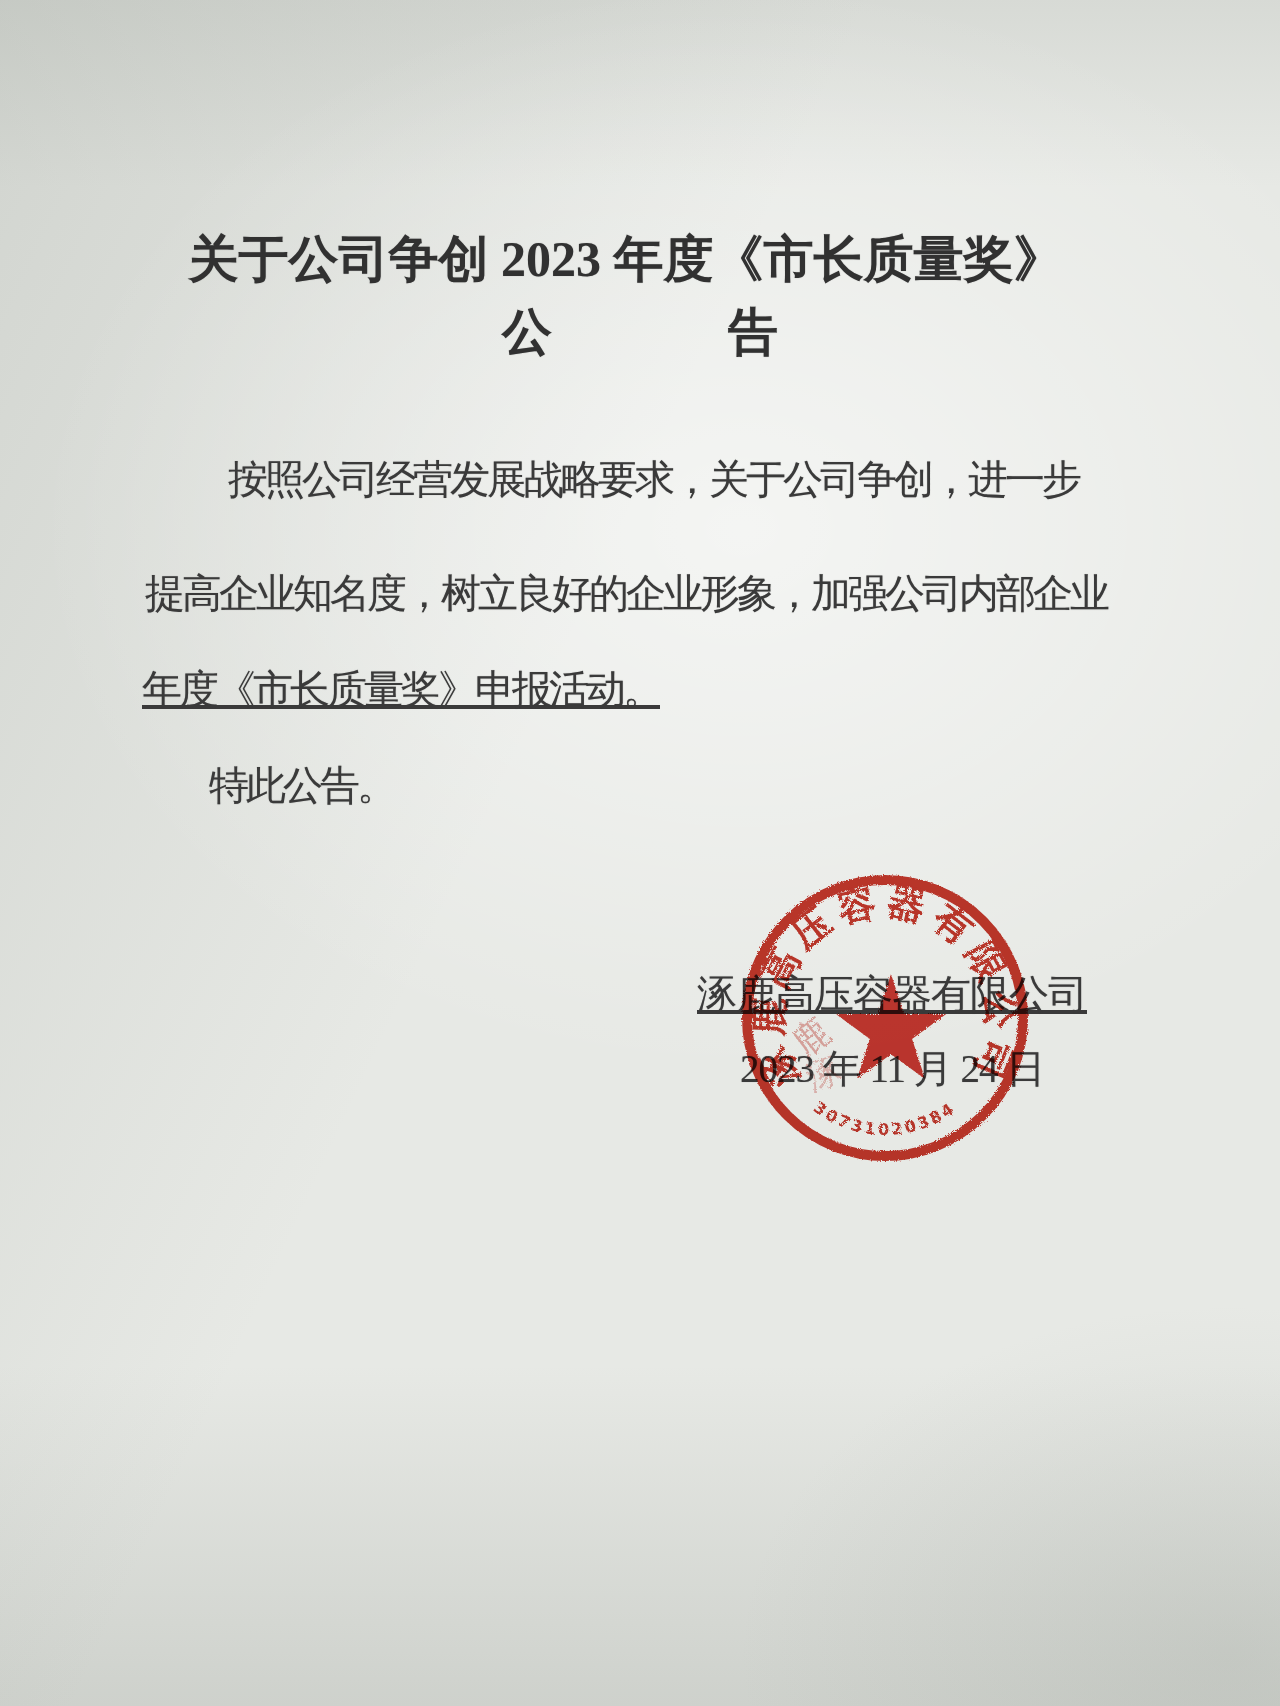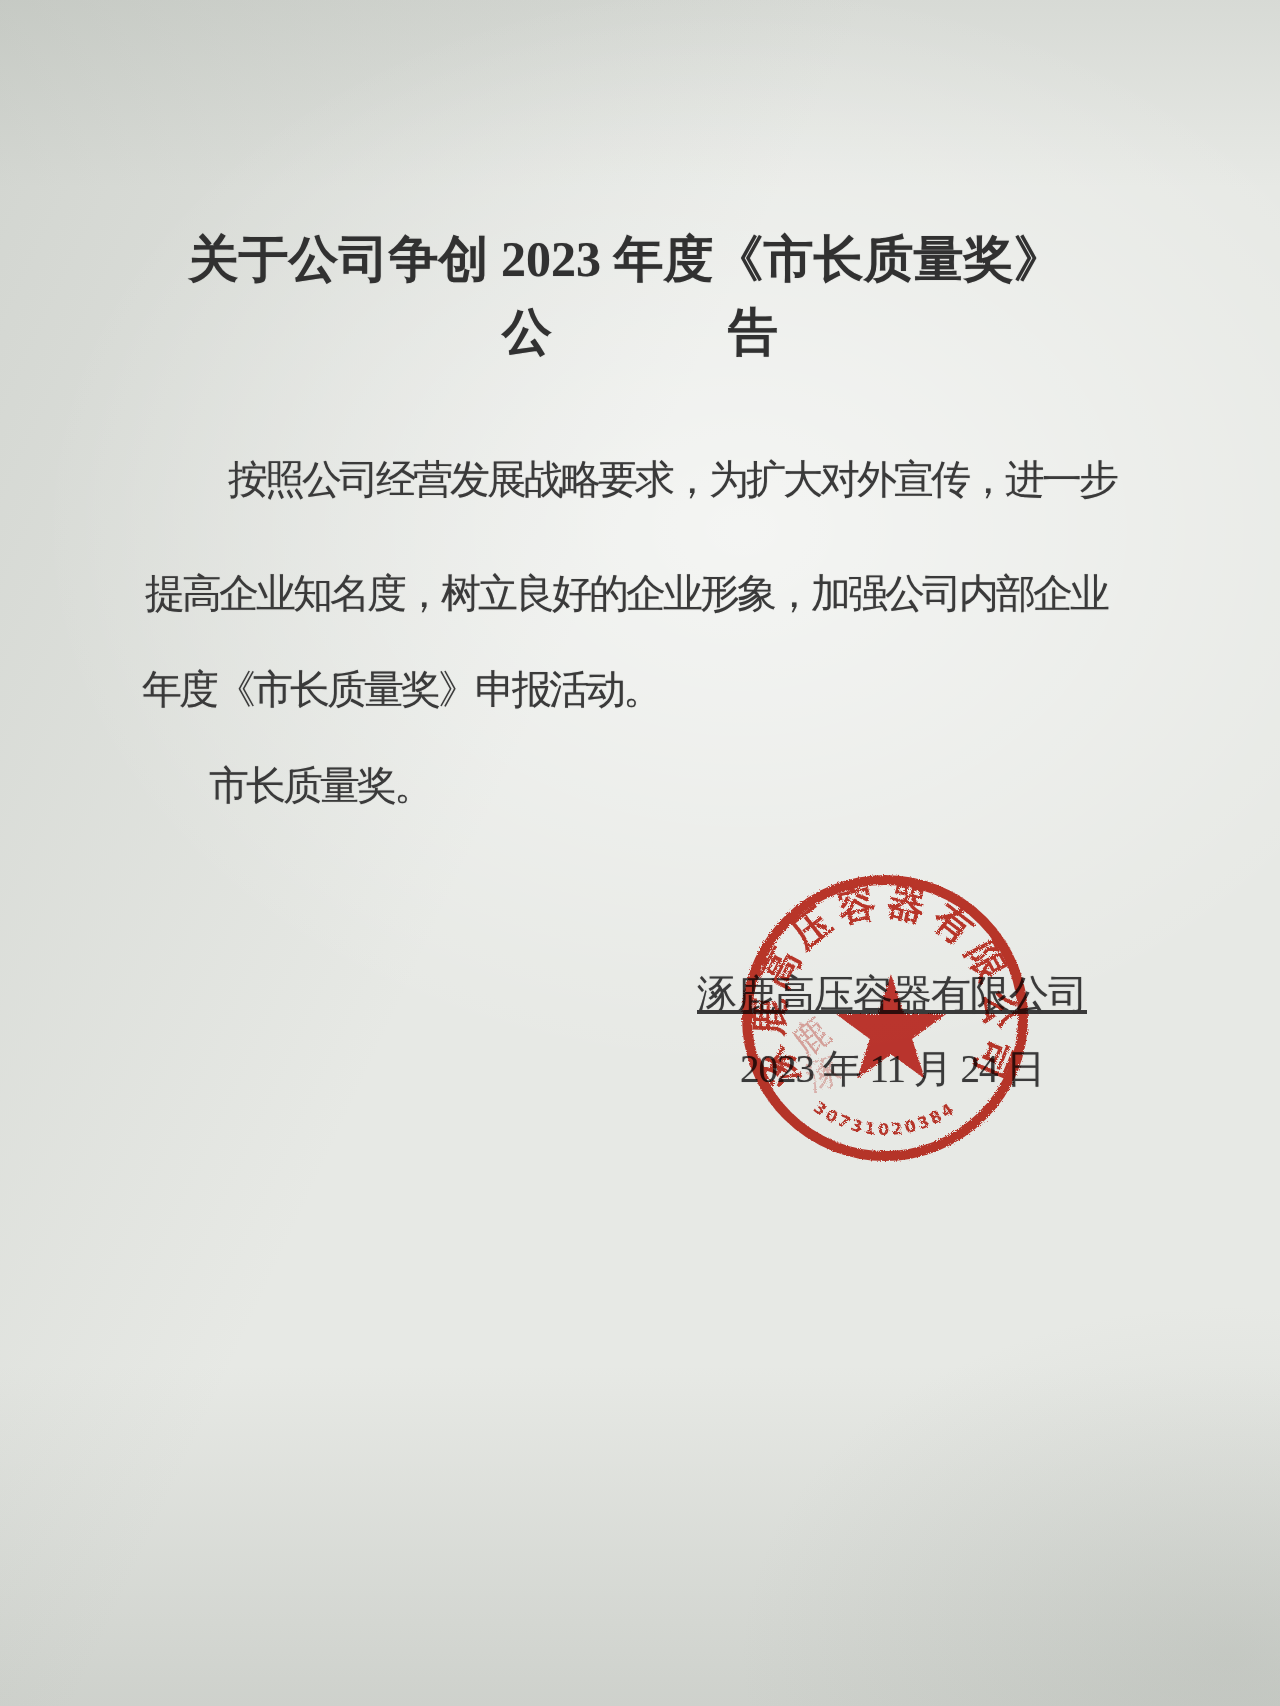--- a/index.html
+++ b/index.html
@@ -31,45 +31,45 @@
     left:0;right:0;top:226px;text-align:center;
     transform:translateX(-14px);
     font-size:50px;font-weight:700;color:#313131;
   }
   .title2-left{left:502px;top:299px;font-size:50px;font-weight:700;color:#313131;}
   .title2-right{left:728px;top:299px;font-size:50px;font-weight:700;color:#313131;}
   .bodyline{font-size:40px;letter-spacing:-3px;}
   .l1{left:228px;top:452px;}
   .l2{left:145px;top:522px;margin-top:44px;}
   .l3{left:145px;top:586px;}
-  .l4{left:142px;top:662px;}
+  .l4{left:142px;top:662px;text-decoration:underline;}
   .l5{left:209px;top:758px;}
   .sig{left:697px;top:967px;font-size:40px;letter-spacing:-1px;text-decoration:underline;}
   .date{left:740px;top:1042px;font-size:39px;letter-spacing:-1px;}
   .seal{
     position:absolute;left:735px;top:868px;width:300px;height:300px;
     mix-blend-mode:multiply;opacity:0.93;
   }
   .seal svg{display:block;}
 </style>
 </head>
 <body>
 
 <div class="photo">
   <div class="lighting"></div>
 
   <div class="txt title1">关于公司争创 2023 年度《市长质量奖》</div>
 
   <div class="txt title2-left">公</div>
   <div class="txt title2-right">告</div>
 
-  <div class="txt bodyline l1">按照公司经营发展战略要求，为扩大对外宣传，进一步</div>
+  <div class="txt bodyline l1">按照公司经营发展战略要求，关于公司争创，进一步</div>
   <div class="txt bodyline l2">提高企业知名度，树立良好的企业形象，加强公司内部企业</div>
   <div class="txt bodyline l4">年度《市长质量奖》申报活动。</div>
-  <div class="txt bodyline l5">市长质量奖。</div>
+  <div class="txt bodyline l5">特此公告。</div>
 
   <div class="txt sig">涿鹿高压容器有限公司</div>
   <div class="txt date">2023 年 11 月 24 日</div>
 
   <div class="seal">
     <svg width="300" height="300" viewBox="0 0 300 300">
       <defs>
         <filter id="rough" x="-10%" y="-10%" width="120%" height="120%">
           <feTurbulence type="fractalNoise" baseFrequency="0.9" numOctaves="2" result="n"></feTurbulence>
           <feDisplacementMap in="SourceGraphic" in2="n" scale="4"></feDisplacementMap>

